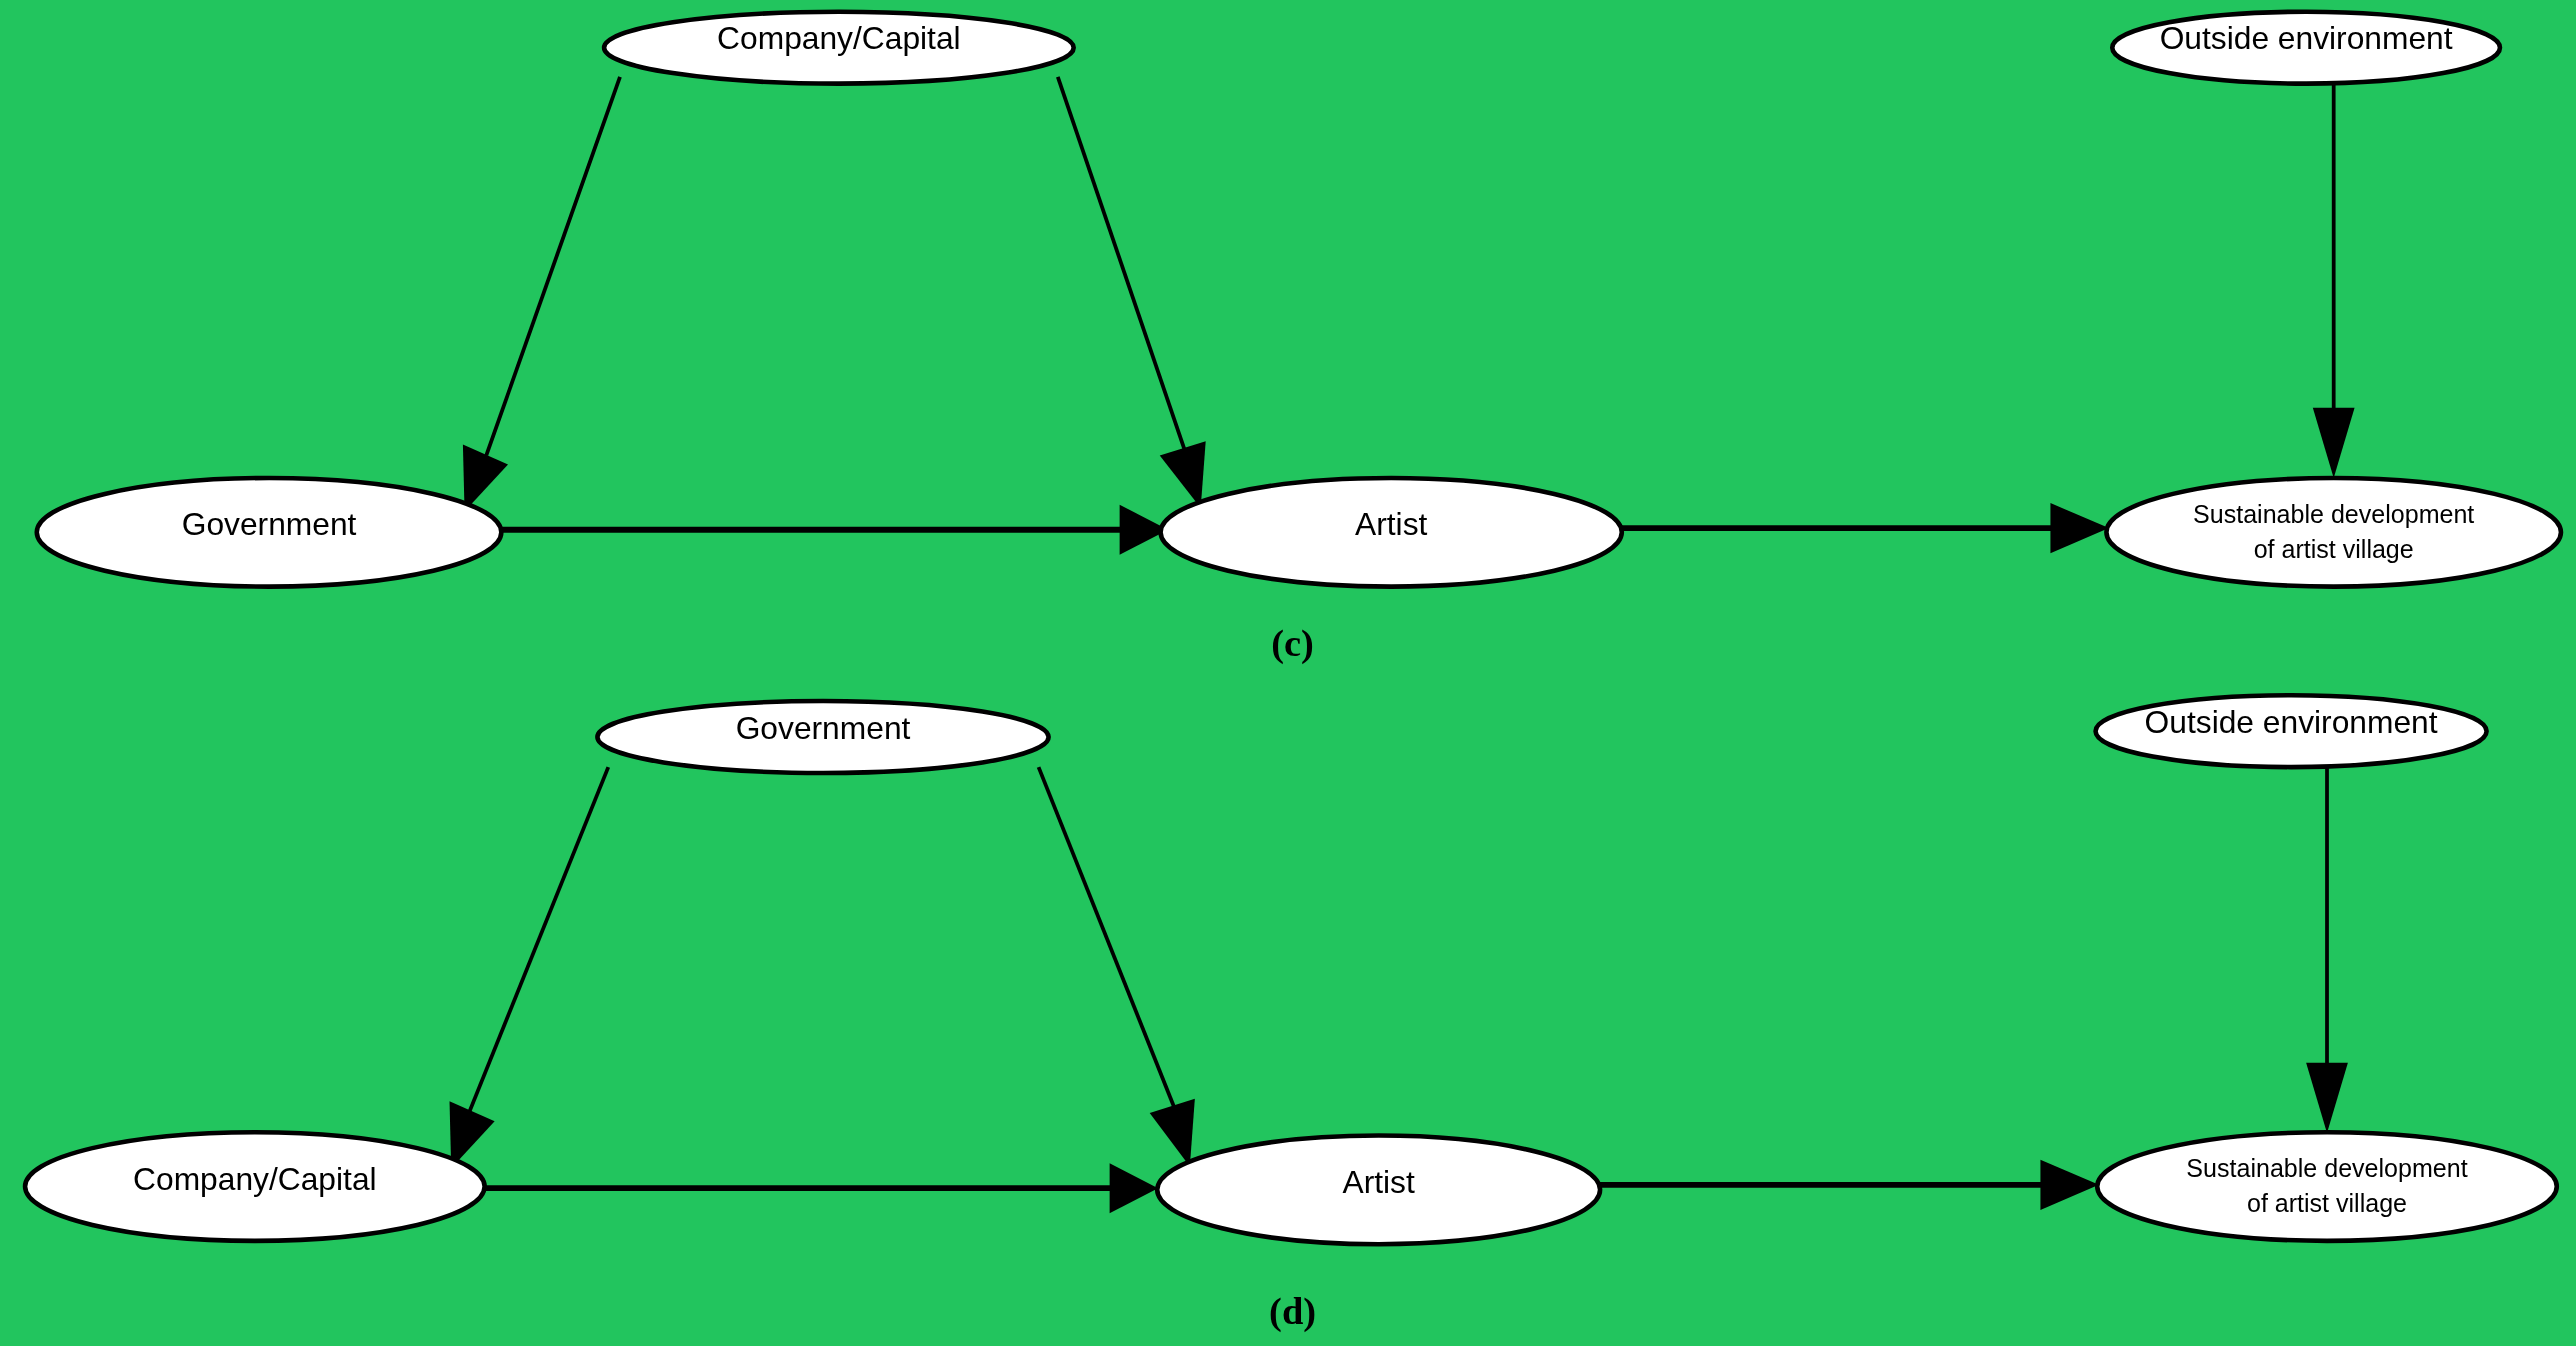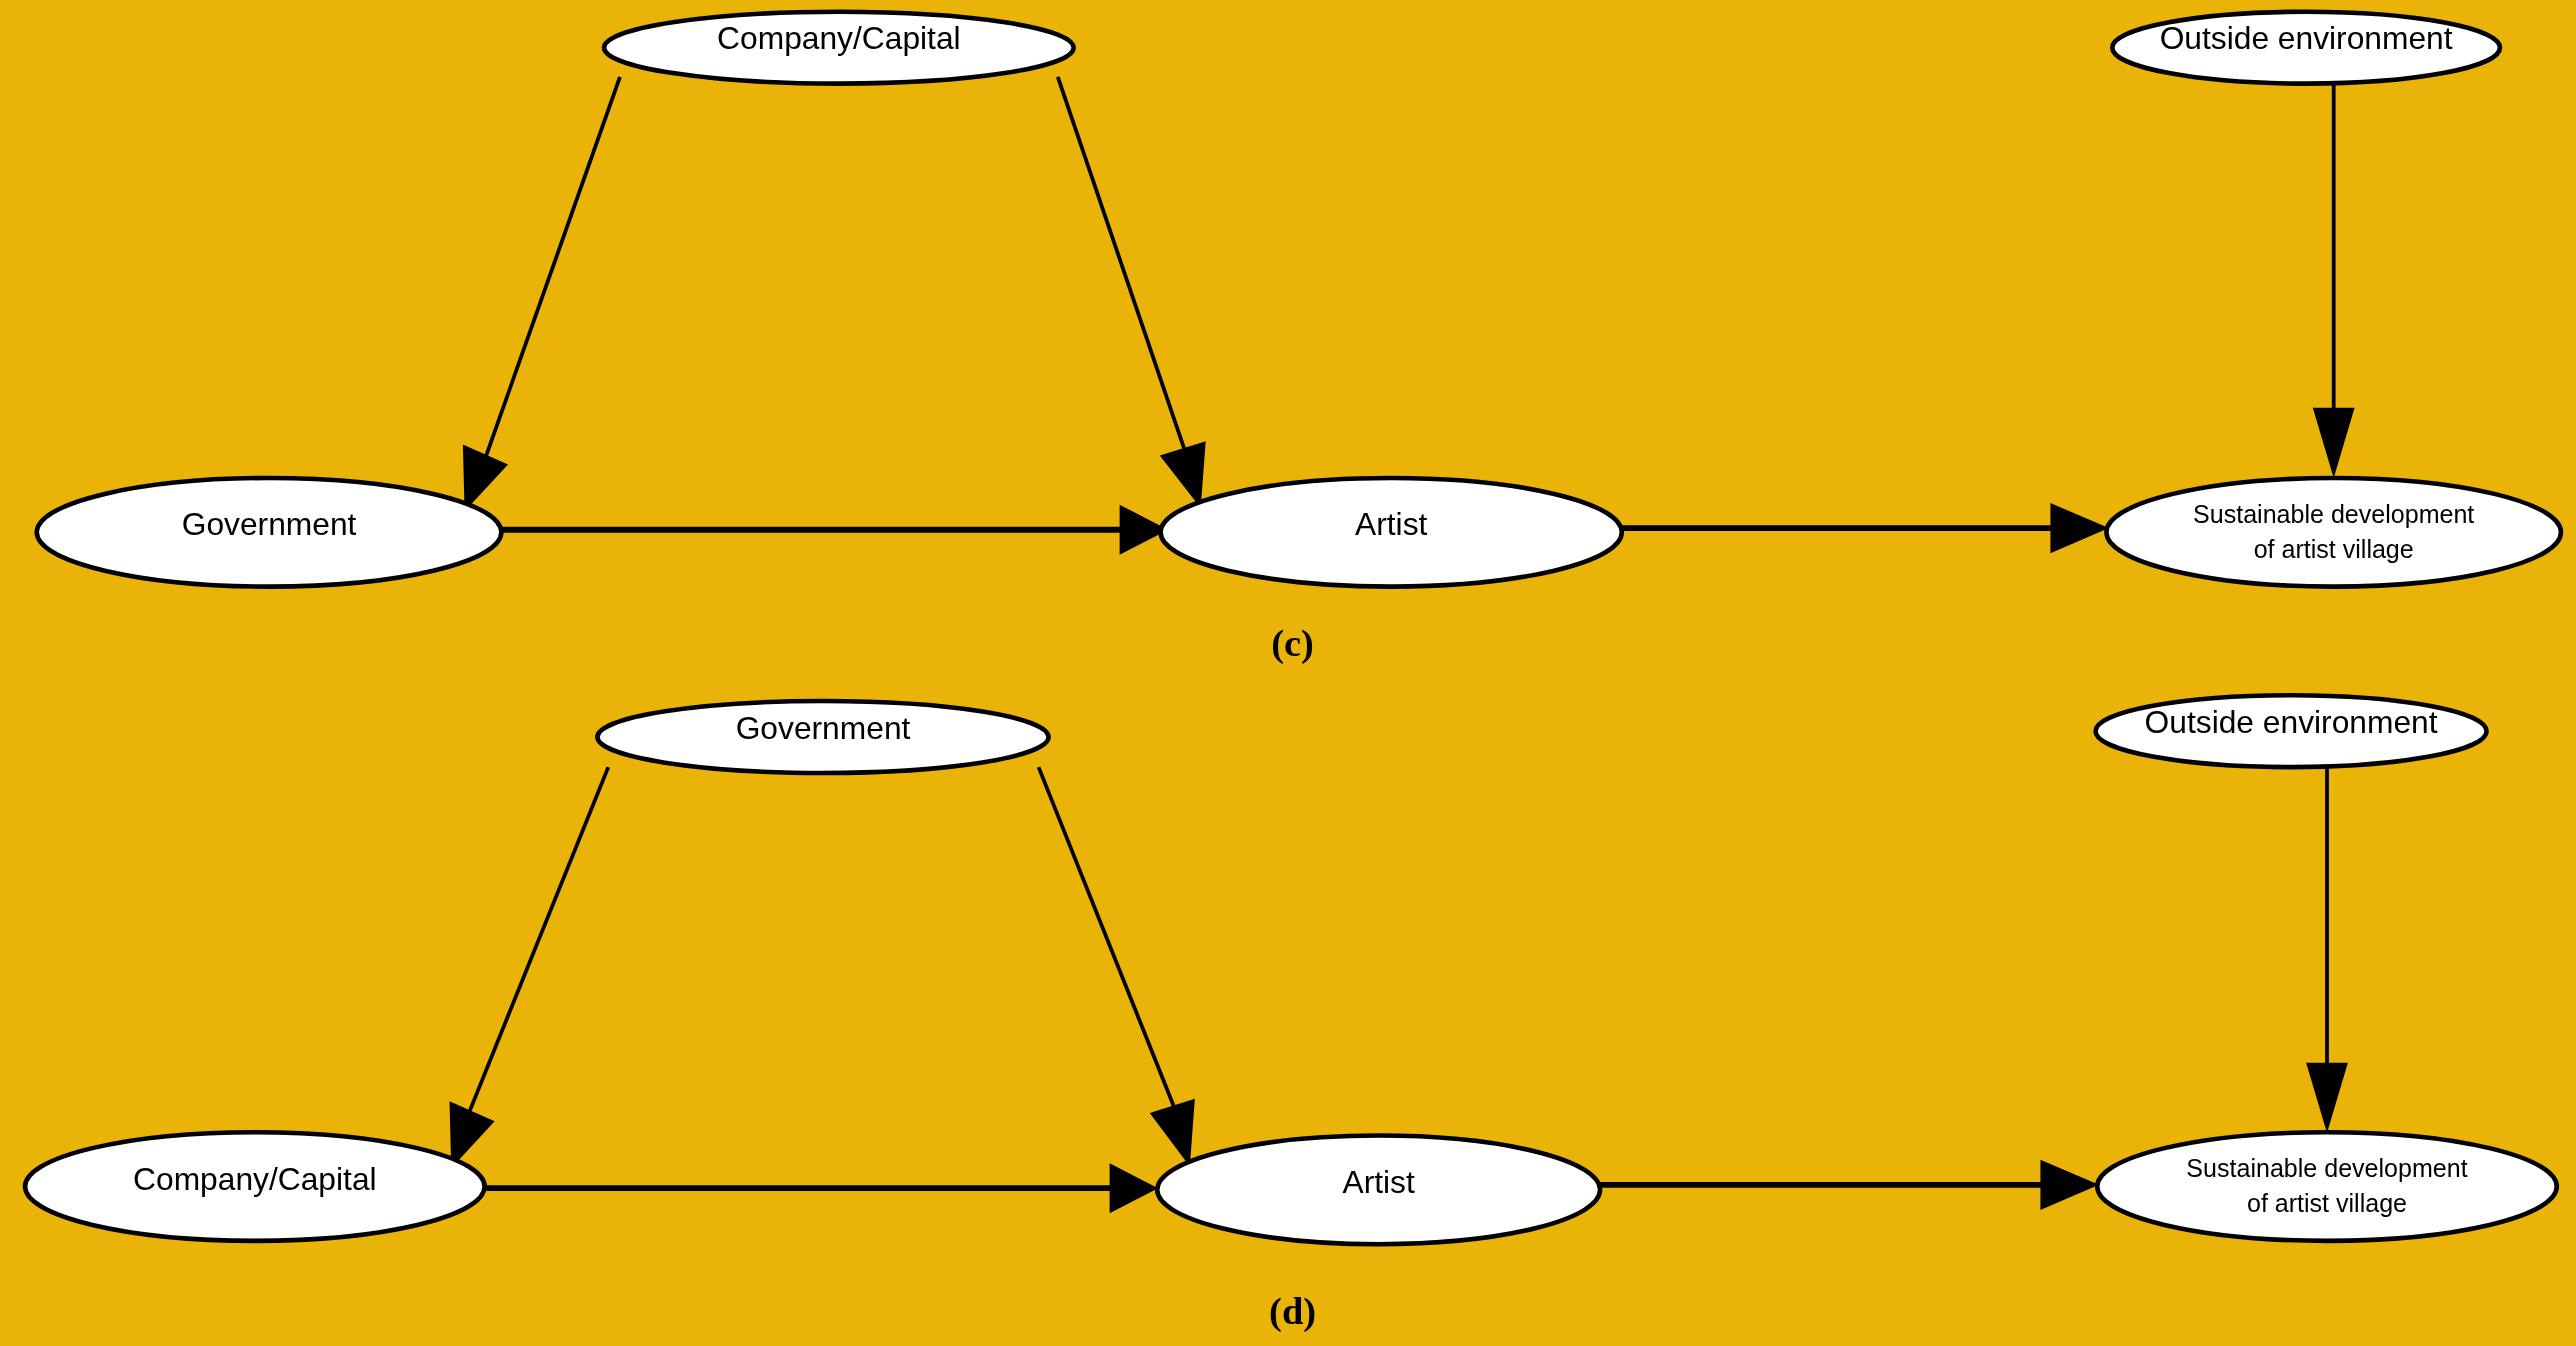--- a/index.html
+++ b/index.html
@@ -4,21 +4,21 @@
 <style>
   html, body {
     margin: 0;
     padding: 0;
     background: #ffffff;
   }
   #page {
     position: relative;
     width: 2576px;
     height: 1347px;
-    background: #eab308;
+    background: #22c55e;
     overflow: hidden;
     font-family: "Liberation Sans", sans-serif;
   }
   svg.diagram {
     display: block;
     width: 2576px;
     height: 1347px;
   }
   .node-ellipse {
     fill: #ffffff;

